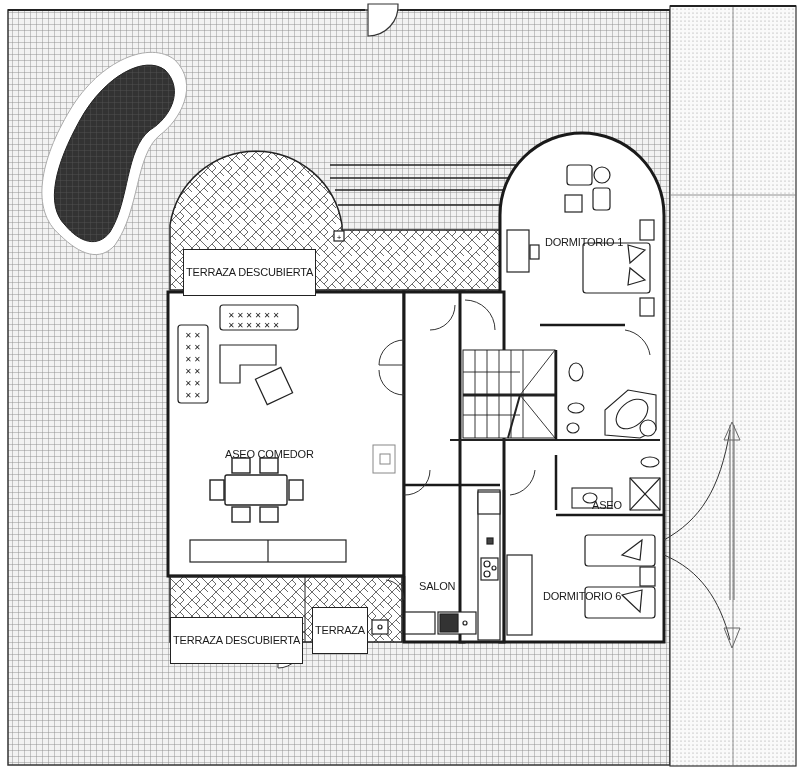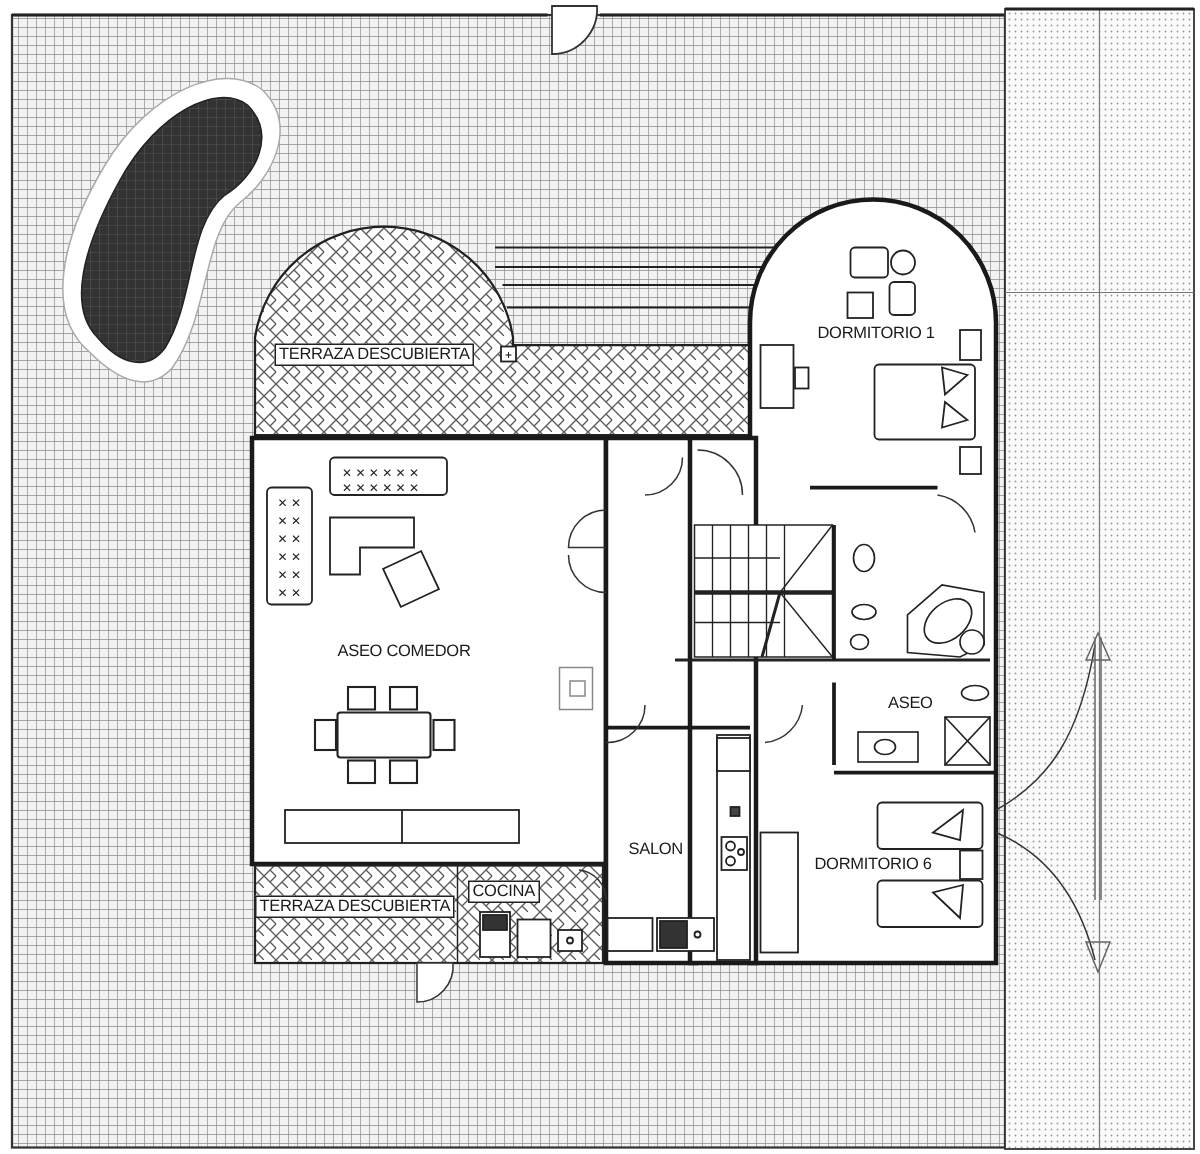--- a/index.html
+++ b/index.html
@@ -1,19 +1,19 @@
 <!DOCTYPE html>
 <html><head>
 <meta charset="utf-8">
 <style>
   html, body { margin: 0; padding: 0; background: #ffffff; }
   body { width: 800px; height: 769px; overflow: hidden; position: relative; font-family: "Liberation Sans", sans-serif; }
   #plan { position: absolute; left: 0; top: 0; width: 800px; height: 769px; }
-  .room-label { position: absolute; font-family: "Liberation Sans", sans-serif; font-size: 11px; color: #1a1a1a; white-space: nowrap; letter-spacing: -0.2px; }
-  .boxed { background: #ffffff; border: 1px solid #222; padding: 0 2px; line-height: 13px; font-size: 11px; }
+  .room-label { position: absolute; font-family: "Liberation Sans", sans-serif; font-size: 11px; color: #1a1a1a; white-space: nowrap; letter-spacing: -0.2px; margin-top: 20px; }
+  .boxed { background: #ffffff; border: 1px solid #222; padding: 16px 2px; line-height: 13px; font-size: 11px; }
 </style>
 </head>
 <body>
 
 <svg id="plan" viewBox="0 0 800 769" xmlns="http://www.w3.org/2000/svg">
   <defs>
     <pattern id="grid" width="6" height="6" patternUnits="userSpaceOnUse">
       <rect width="6" height="6" fill="#f2f2f2"></rect>
       <path d="M6 0 L0 0 0 6" fill="none" stroke="#8a8a8a" stroke-width="0.9"></path>
     </pattern>
@@ -223,17 +223,17 @@
     <line x1="730" y1="425" x2="730" y2="600"></line>
     <line x1="734" y1="425" x2="734" y2="600"></line>
     <path d="M724 440 L732 422 L740 440 Z"></path>
     <path d="M724 628 L732 648 L740 628 Z"></path>
   </g>
 </svg>
 
 <div class="room-label boxed" style="left:183px; top:229px;">TERRAZA DESCUBIERTA</div>
 <div class="room-label" style="left:545px; top:216px;">DORMITORIO 1</div>
 <div class="room-label" style="left:225px; top:428px;">ASEO COMEDOR</div>
-<div class="room-label" style="left:592px; top:463px;">ASEO</div>
+<div class="room-label" style="left:592px; top:479px;">ASEO</div>
 <div class="room-label" style="left:419px; top:560px;">SALON</div>
 <div class="room-label" style="left:543px; top:570px;">DORMITORIO 6</div>
 <div class="room-label boxed" style="left:170px; top:597px;">TERRAZA DESCUBIERTA</div>
-<div class="room-label boxed" style="left:312px; top:587px;">COCINA</div>
+<div class="room-label boxed" style="left:312px; top:587px;">TERRAZA</div>
 
 </body></html>

